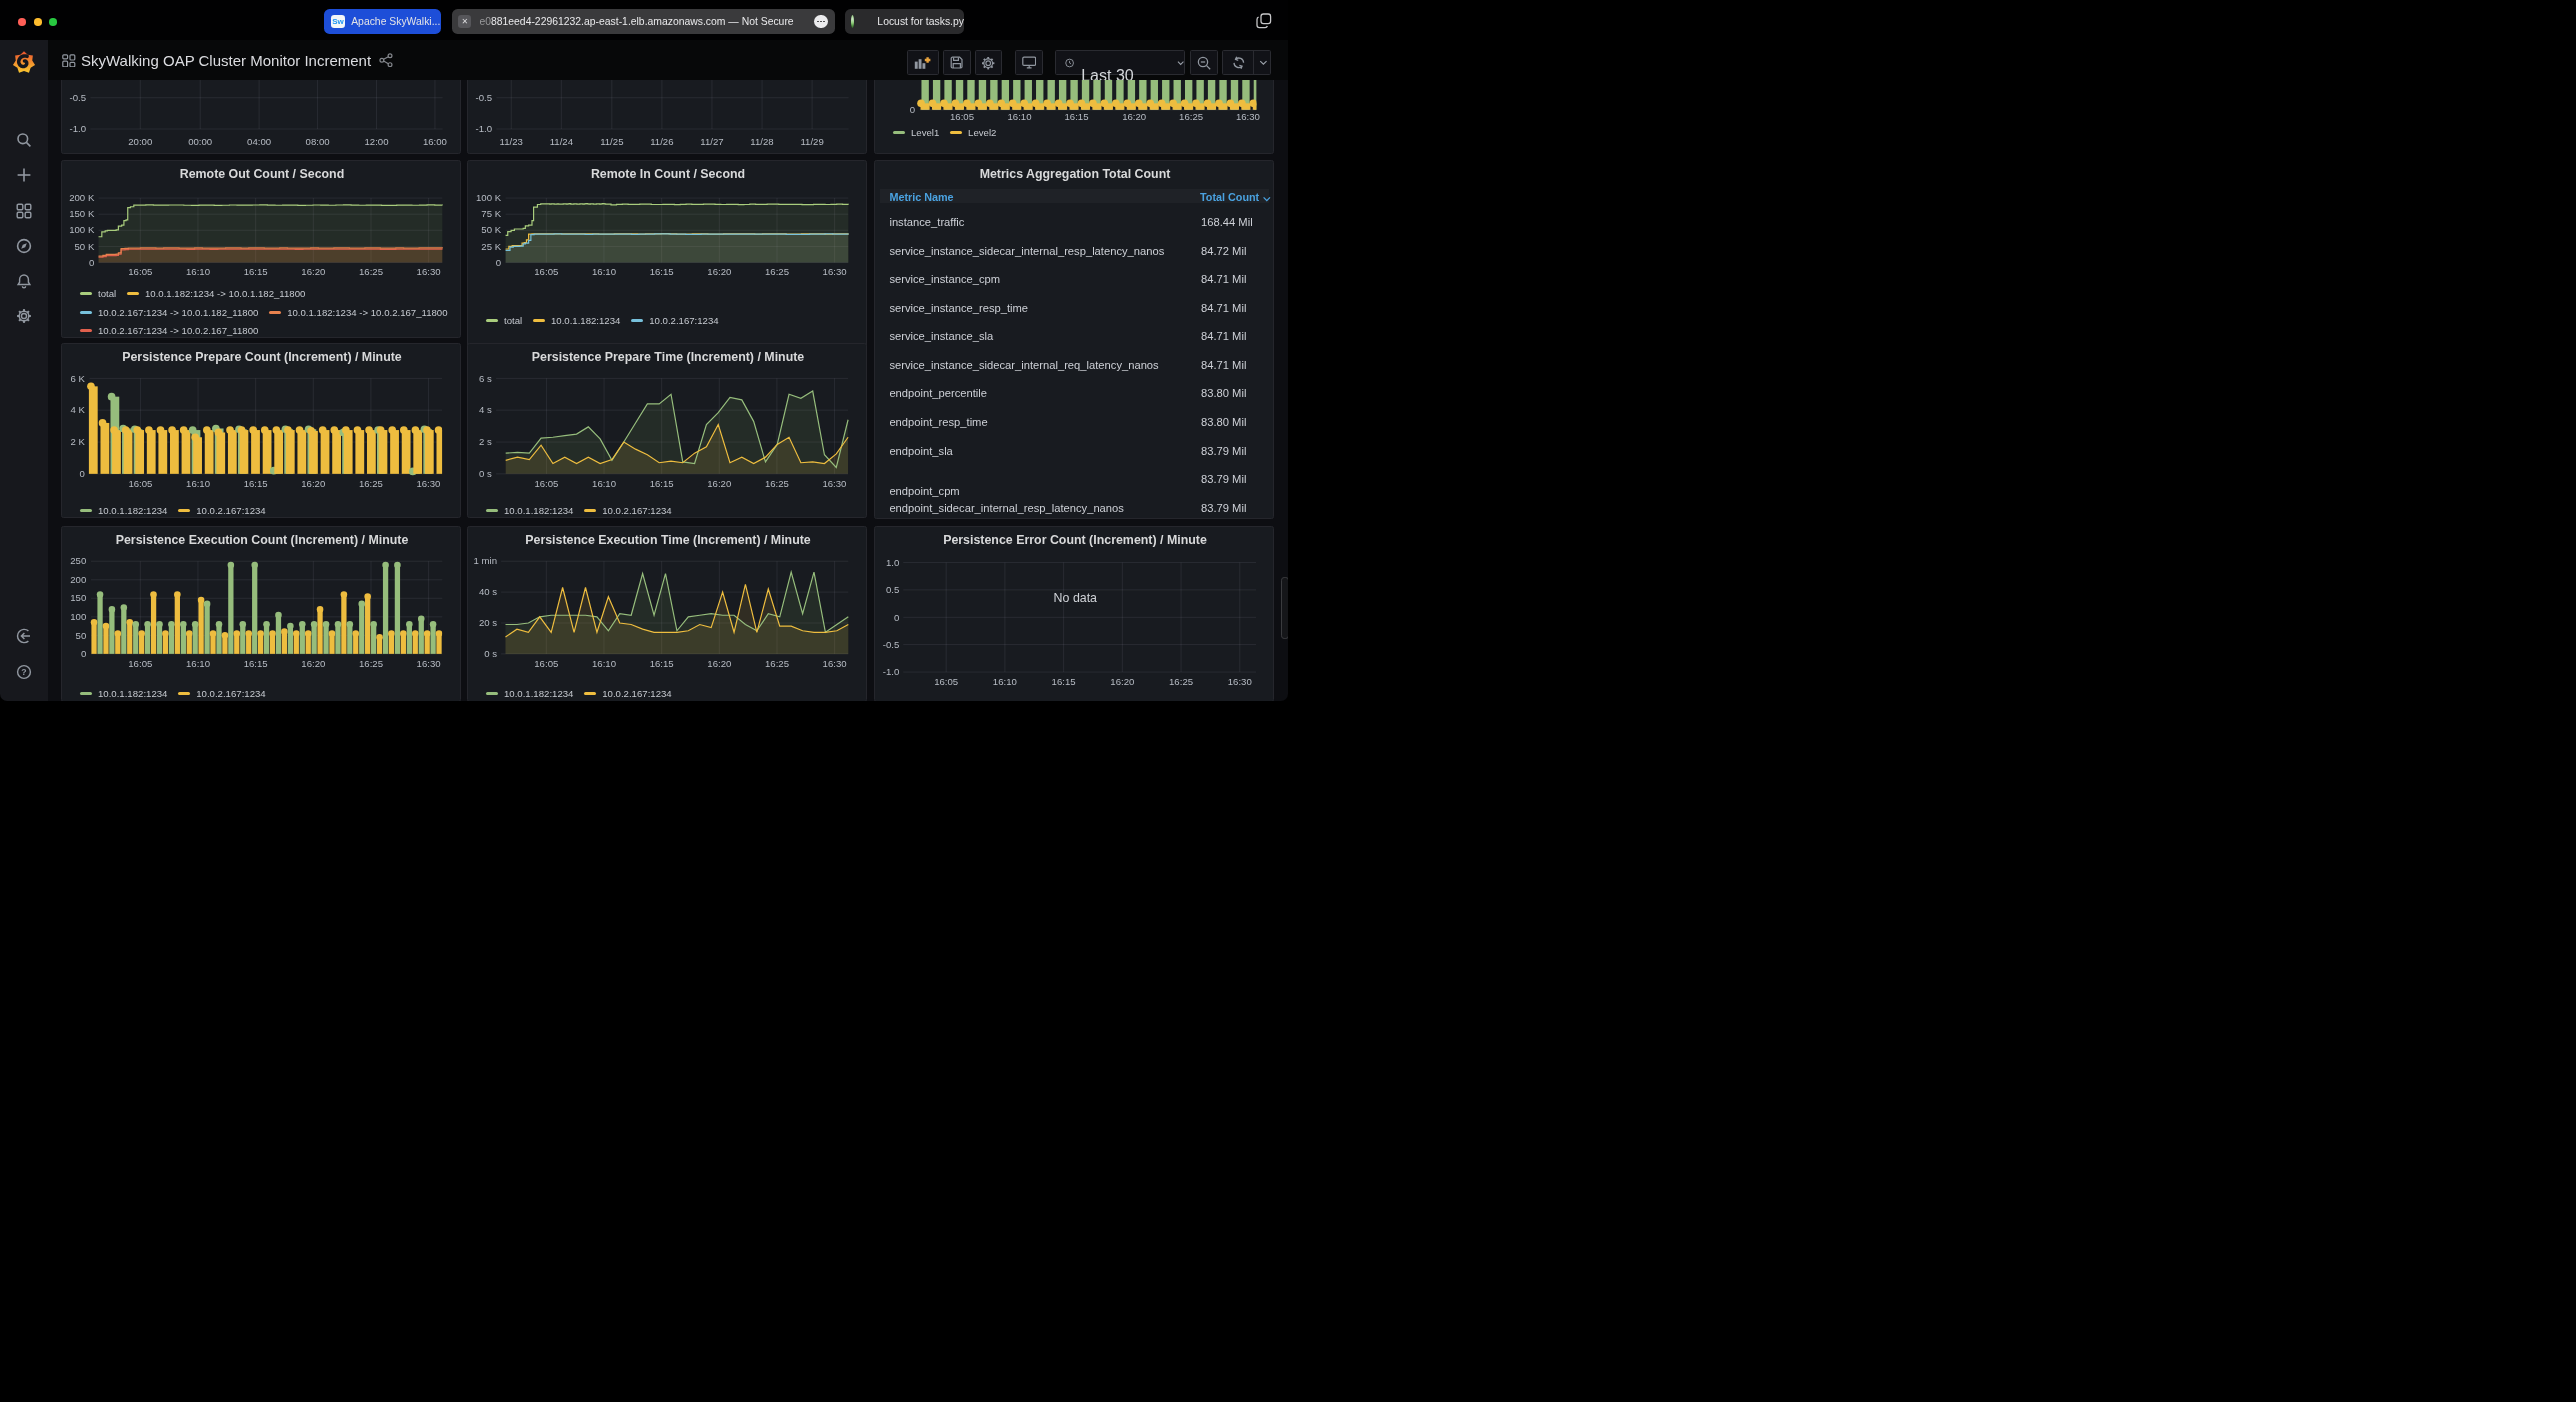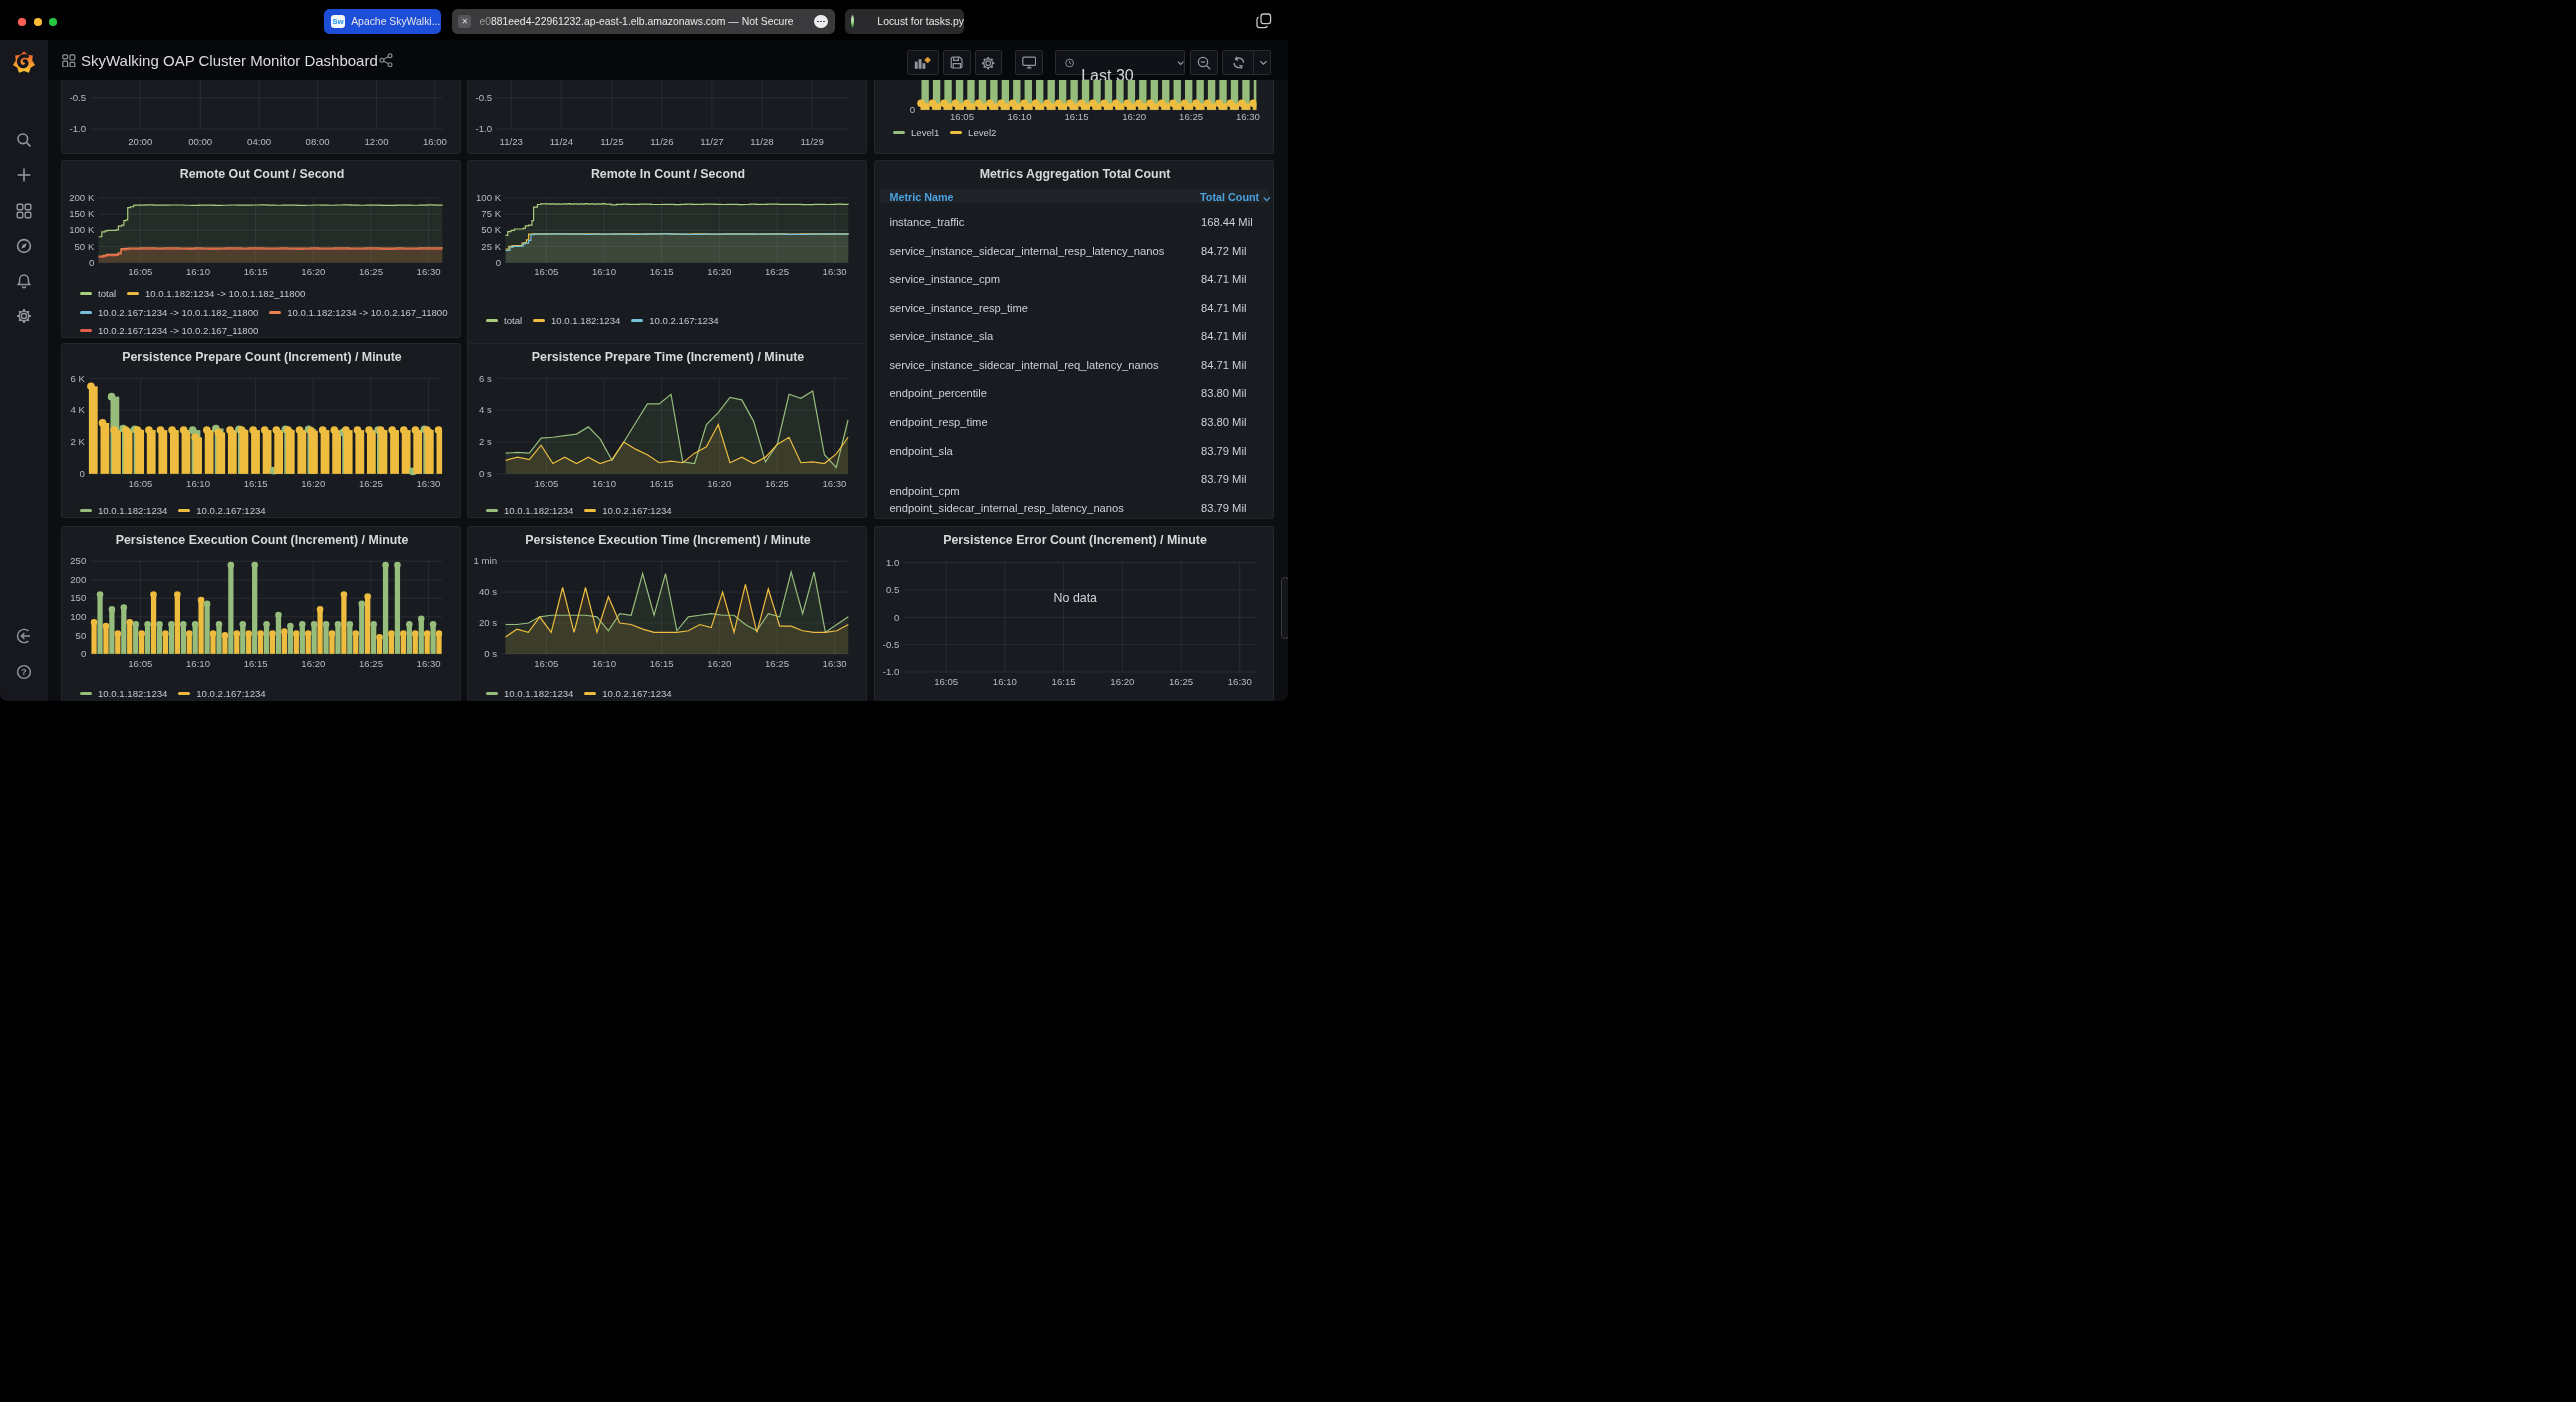--- a/index.html
+++ b/index.html
@@ -94,21 +94,21 @@
   </div>
 <div style="position:absolute;left:48px;top:40px;width:1240px;height:40px;background:#070809;">
     <svg style="position:absolute;left:14.4px;top:13.6px;" width="13.6" height="13.6" viewBox="0 0 17 17">
       <g stroke="#9197a0" stroke-width="1.5" fill="none">
         <rect x="1" y="1" width="6" height="5" rx="1.2"></rect>
         <rect x="10" y="1" width="6" height="6.5" rx="1.2"></rect>
         <rect x="1" y="9" width="6" height="7" rx="1.2"></rect>
         <rect x="10" y="10.5" width="6" height="5.5" rx="1.2"></rect>
       </g>
     </svg>
-    <div style="position:absolute;left:33px;top:12px;font-size:15px;color:#dcdde1;">SkyWalking OAP Cluster Monitor Dashboard</div>
+    <div style="position:absolute;left:33px;top:12px;font-size:15px;color:#dcdde1;">SkyWalking OAP Cluster Monitor Increment</div>
     <svg style="position:absolute;left:331px;top:13px;" width="14.4" height="14.4" viewBox="0 0 18 18">
       <g stroke="#85888e" stroke-width="1.5" fill="none">
         <circle cx="13.8" cy="3.4" r="2.4"></circle>
         <circle cx="3.6" cy="9" r="2.4"></circle>
         <circle cx="13.8" cy="14.6" r="2.4"></circle>
         <line x1="5.8" y1="7.9" x2="11.7" y2="4.6"></line>
         <line x1="5.8" y1="10.1" x2="11.7" y2="13.4"></line>
       </g>
     </svg>
     <div style="position:absolute;left:859px;top:10.4px;width:32px;height:25px;background:#111217;border:0.8px solid #2a2b31;border-radius:1.6px;box-sizing:border-box;display:flex;align-items:center;justify-content:center;">

